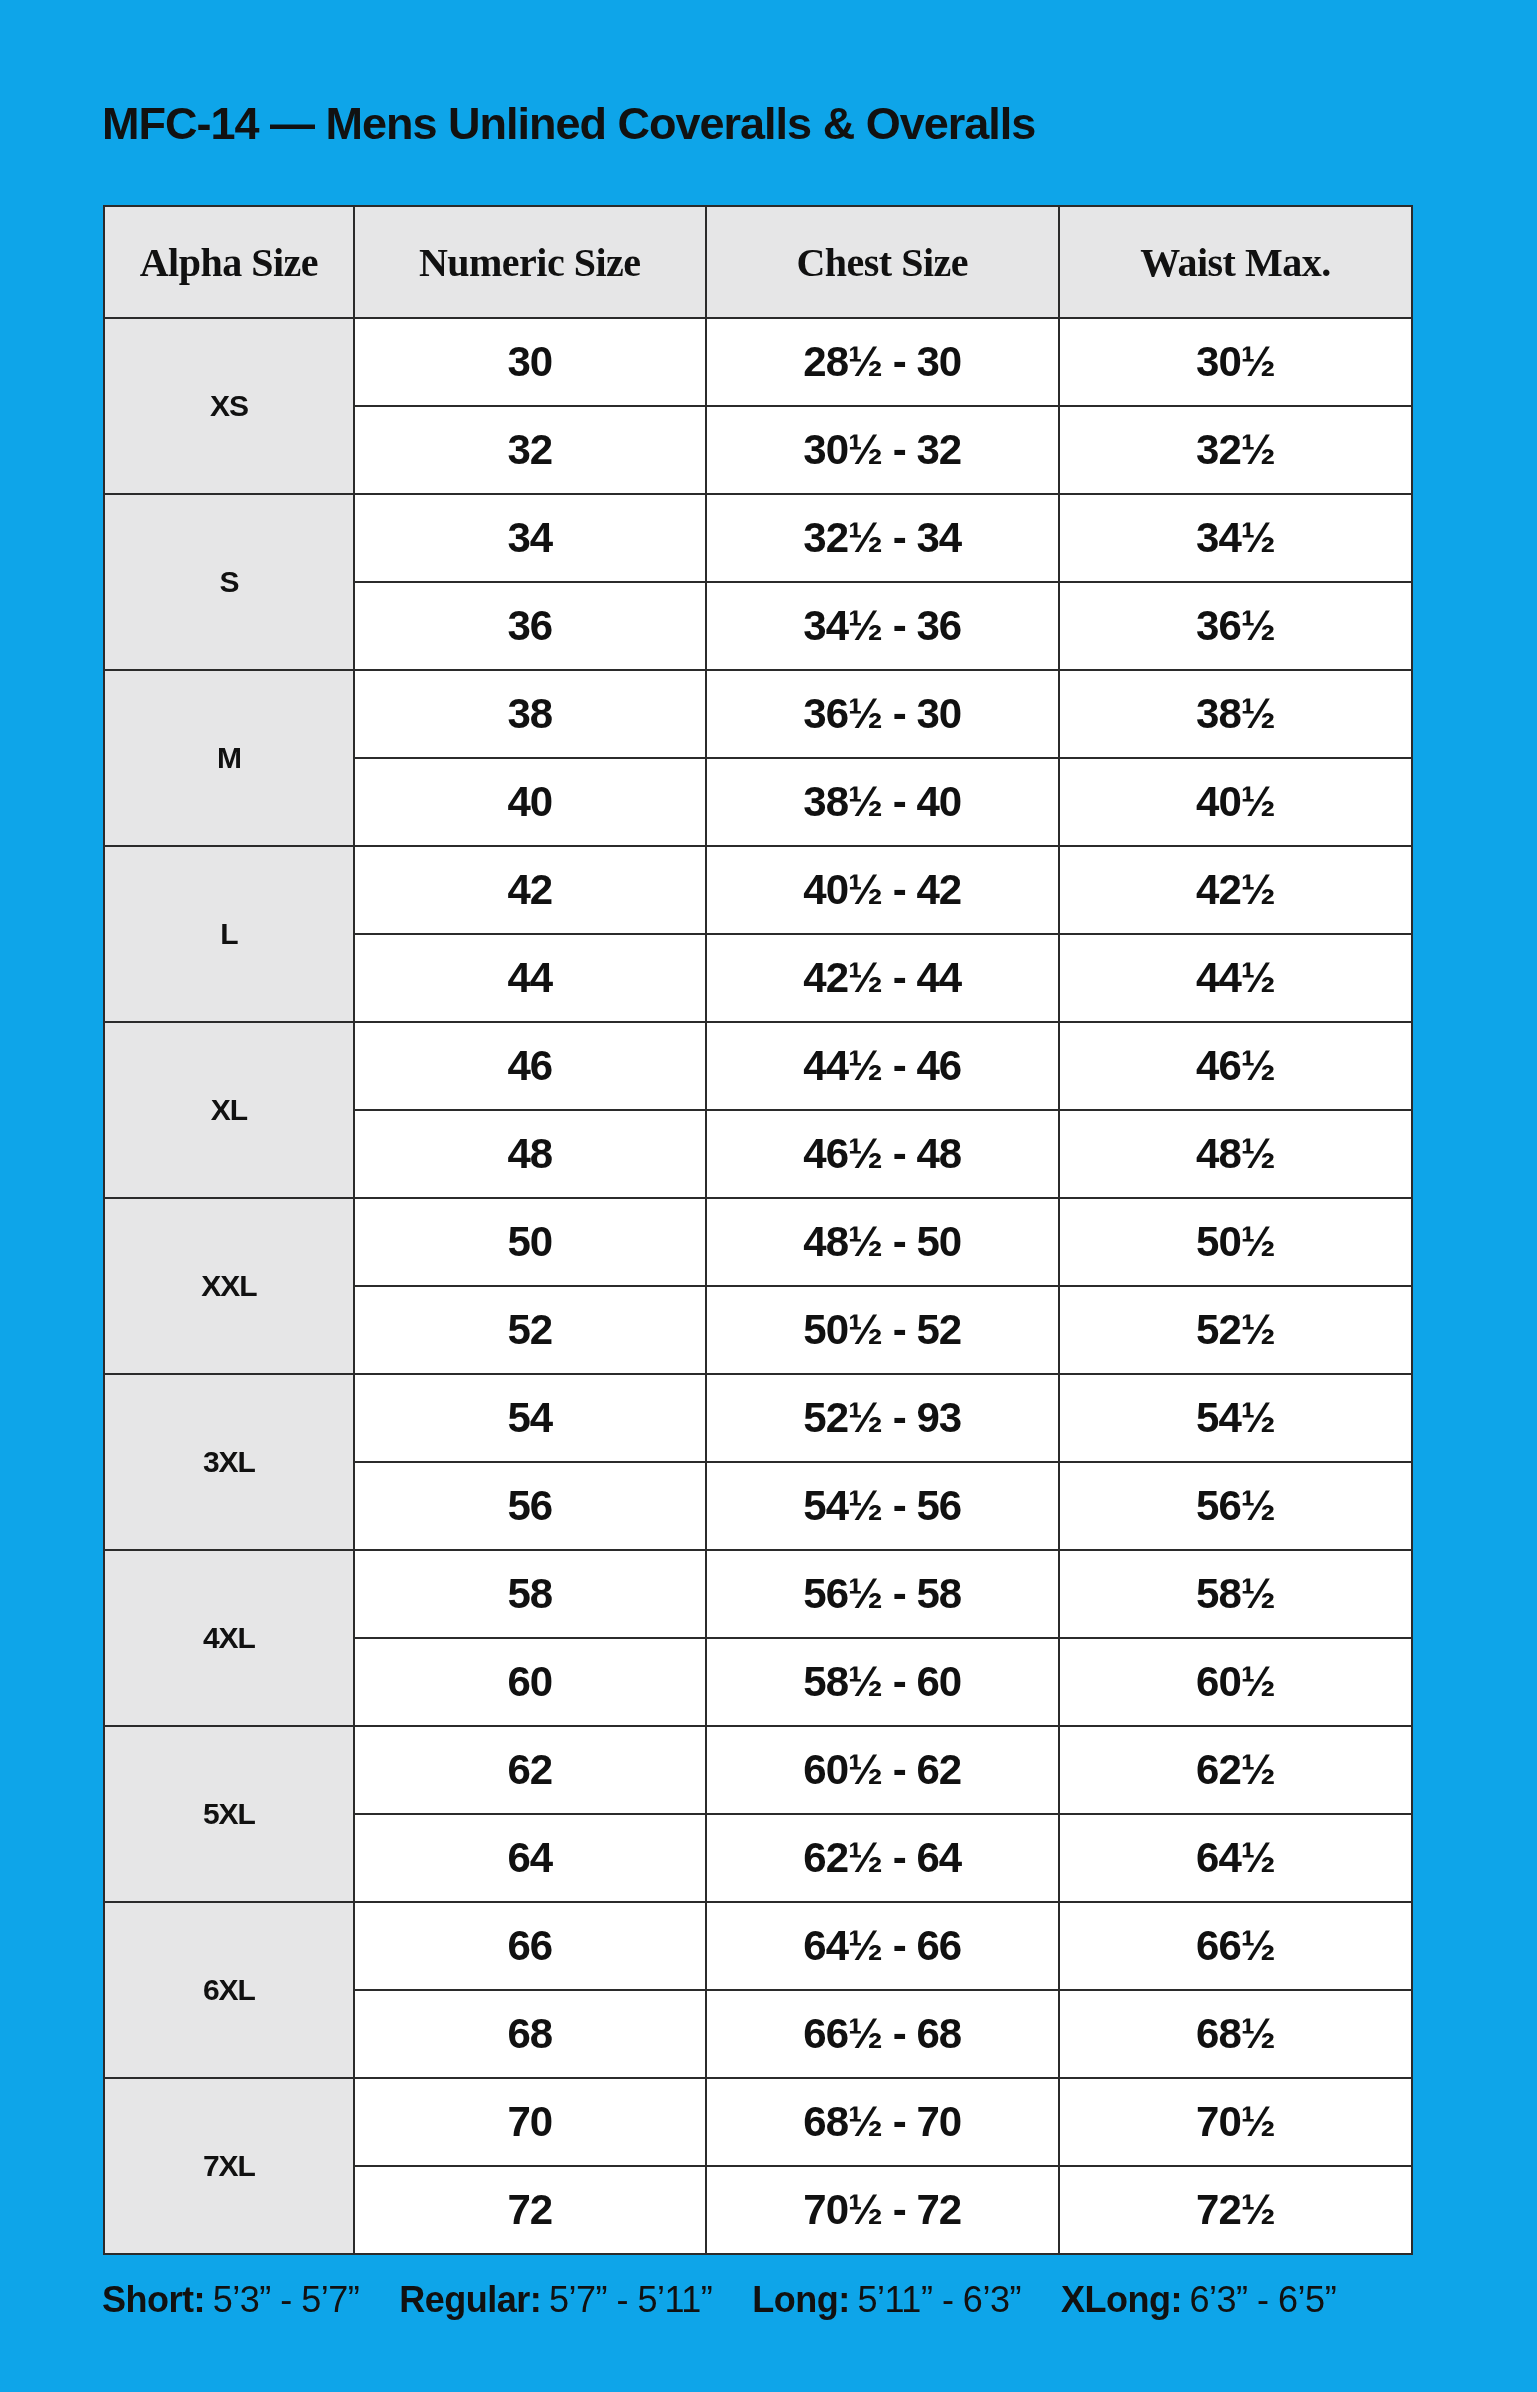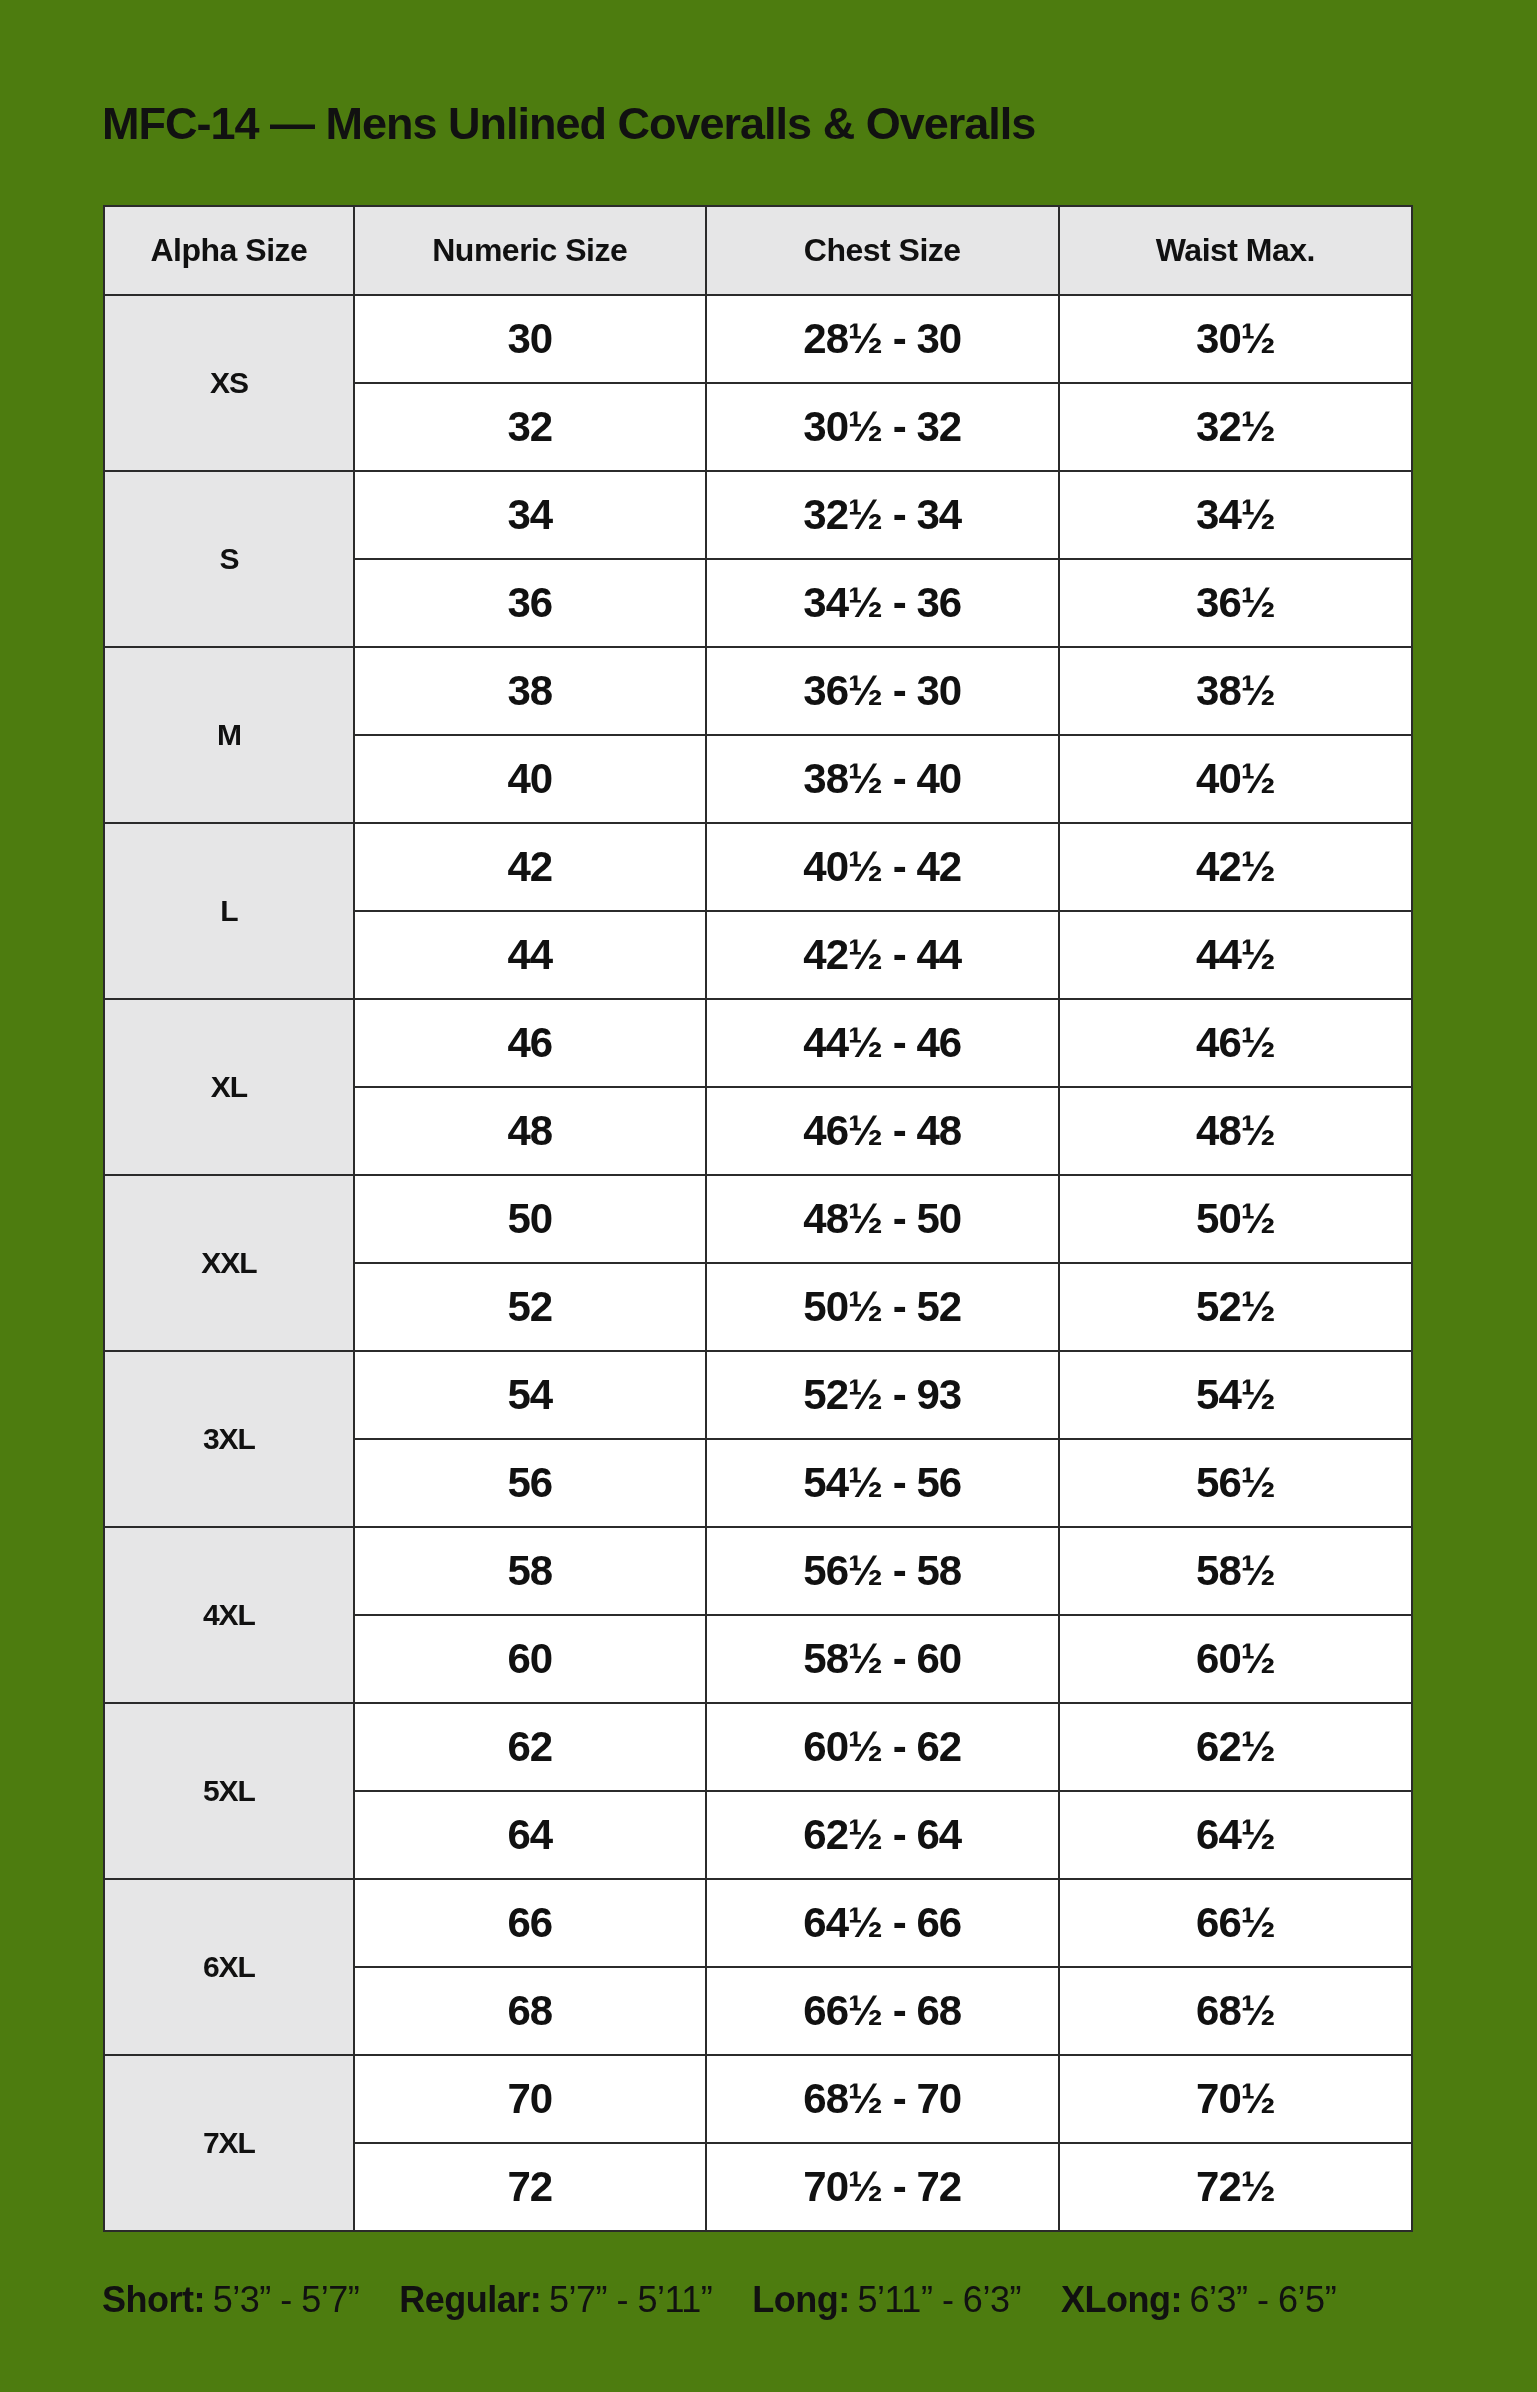--- a/index.html
+++ b/index.html
@@ -6,21 +6,21 @@
     --cell-bg: #e6e6e7;
     --border-color: #2b2b2b;
     --text-color: #111111;
   }
   * { margin: 0; padding: 0; box-sizing: border-box; }
   html, body { background: #ffffff; }
   .page {
     position: relative;
     width: 1537px;
     height: 2392px;
-    background: #4d7c0f;
+    background: #0ea5e9;
     font-family: "Liberation Sans", sans-serif;
     color: var(--text-color);
   }
   .title {
     position: absolute;
     left: 102px;
     top: 98px;
     font-size: 45px;
     font-weight: 700;
     letter-spacing: -1px;
@@ -39,25 +39,26 @@
   .size-chart col.c2 { width: 26.9%; }
   .size-chart col.c3 { width: 27.0%; }
   .size-chart col.c4 { width: 27.0%; }
   .size-chart th, .size-chart td {
     border: 2.9px solid var(--border-color);
     text-align: center;
     vertical-align: middle;
     color: var(--text-color);
   }
   .size-chart thead th {
-    height: 89px;
+    height: 112px;
     background: var(--cell-bg);
-    font-size: 32px;
+    font-size: 40px;
     font-weight: 700;
     letter-spacing: -0.5px;
+    font-family: Liberation Serif, serif;
   }
   .size-chart tbody td {
     height: 88px;
     background: #ffffff;
     font-size: 42px;
     font-weight: 700;
     letter-spacing: -1px;
   }
   .size-chart tbody td.alpha {
     background: var(--cell-bg);

